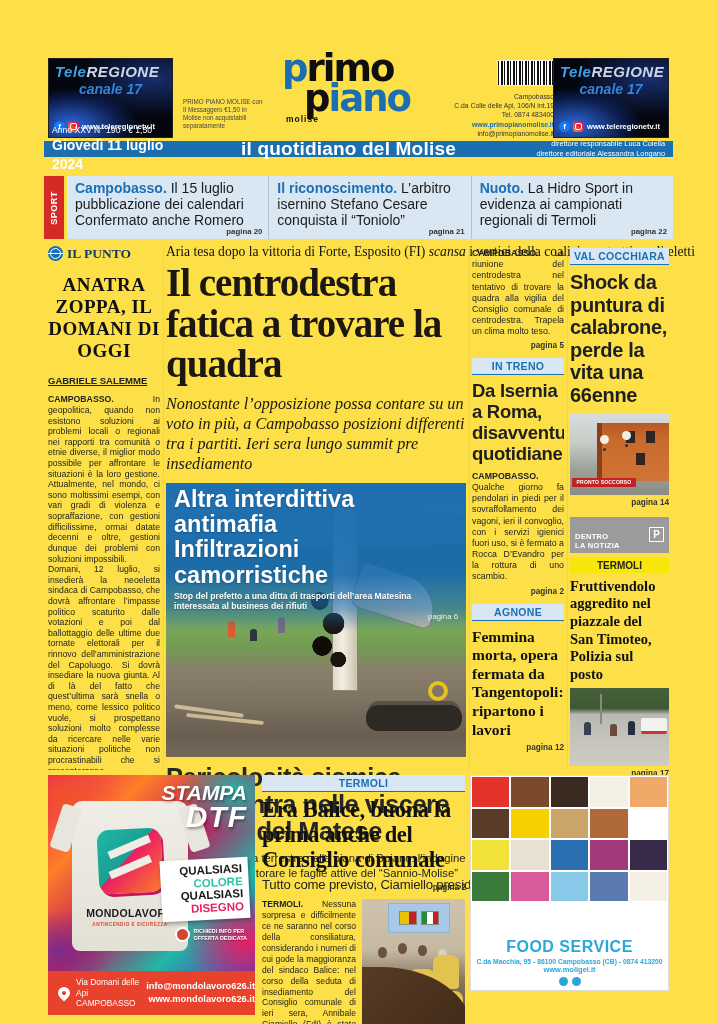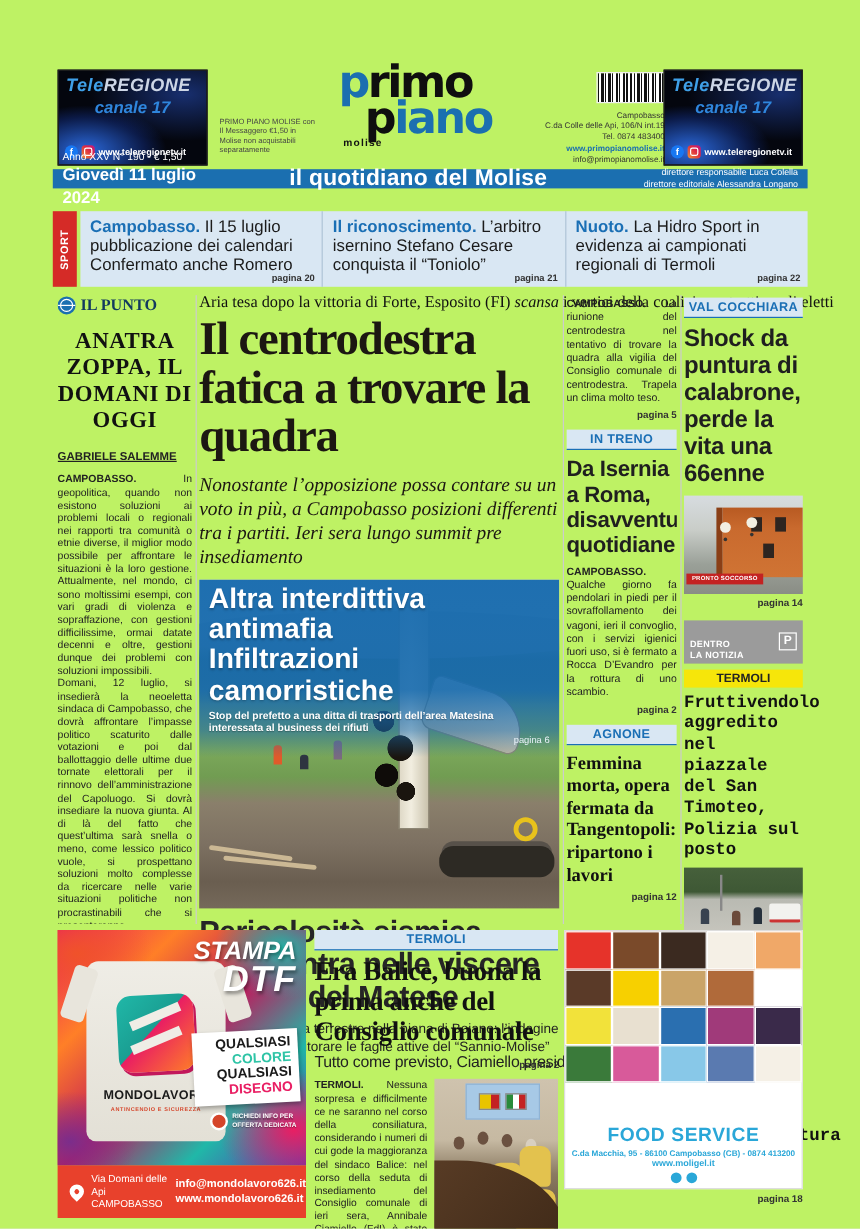--- a/index.html
+++ b/index.html
@@ -1,18 +1,18 @@
 <!DOCTYPE html>
 <html><head>
 <meta charset="utf-8">
 <style>
   * { margin:0; padding:0; box-sizing:border-box; }
   html,body { background:#e8e8e8; }
   body { font-family:"Liberation Sans", sans-serif; }
-  #page { position:relative; width:717px; height:1024px; background:#bef264; margin:0 auto; overflow:hidden; }
+  #page { position:relative; width:717px; height:1024px; background:#fde047; margin:0 auto; overflow:hidden; }
   .serif { font-family:"Liberation Serif", serif; }
 
   
   .tele-ad { position:absolute; border:1px solid #222; background:
       radial-gradient(ellipse 90px 50px at 18% 85%, rgba(45,110,230,.95), rgba(20,50,140,.45) 55%, transparent 75%),
       radial-gradient(ellipse 120px 60px at 85% 25%, rgba(40,80,190,.55), transparent 65%),
       #04060e; color:#fff; overflow:hidden; }
   .tele-brand { padding:4px 6px 0; font-weight:bold; font-style:italic; font-size:15px; letter-spacing:.5px; white-space:nowrap; }
   .tele-brand .ta { color:#3fa0e8; }
   .tele-brand .tb { color:#cdd6e6; }
@@ -58,21 +58,21 @@
   
   .sec-head { background:#d9e7f3; border-bottom:1px solid #1a6fb5; color:#1a6fb5; font-weight:bold; font-size:10.5px; text-align:center; padding:2px 0; letter-spacing:.3px; }
   .yellow-head { background:#f6e60a; font-weight:bold; font-size:10px; text-align:center; padding:2px 0; color:#222; }
   .yellow-head.red { color:#d52b27; }
   .pg { font-size:8.2px; font-weight:bold; color:#333; text-align:right; }
 
   
   .vrule { position:absolute; top:246px; height:524px; width:1px; background:#ccc; }
 
   .punto { position:absolute; left:48px; top:246px; width:112px; height:524px; overflow:hidden; }
-  .punto-brand { display:flex; align-items:flex-end; gap:4px; font-family:"Liberation Serif",serif; font-weight:bold; font-size:13.5px; color:#123a5e; }
+  .punto-brand { display:flex; align-items:flex-start; gap:4px; font-family:"Liberation Serif",serif; font-weight:bold; font-size:13.5px; color:#123a5e; }
   .punto-title { font-family:"Liberation Serif",serif; font-weight:bold; font-size:19px; line-height:1.15; text-align:center; color:#111; margin:12px 0 14px; letter-spacing:.5px; }
   .punto-author { font-size:9.5px; font-weight:bold; color:#222; text-decoration:underline; margin-bottom:8px; }
   .punto p { font-size:8.7px; line-height:1.22; text-align:justify; color:#222; }
   .punto .lead { font-weight:bold; }
 
   .center { position:absolute; left:166px; top:244px; width:300px; height:526px; }
   .kicker { font-family:"Liberation Serif",serif; font-size:13.6px; color:#111; white-space:nowrap; }
   .kicker i { font-style:italic; }
   .headline { font-family:"Liberation Serif",serif; font-weight:bold; font-size:39px; line-height:1.04; letter-spacing:-1px; color:#1c1712; margin-top:3px; }
   .deck { font-family:"Liberation Serif",serif; font-style:italic; font-size:16.2px; line-height:1.25; color:#1c1712; margin-top:9px; }
@@ -101,21 +101,21 @@
 
   .midcol { position:absolute; left:472px; top:248px; width:92px; height:522px; overflow:hidden; }
   .midcol .body, .story-body { font-size:8.8px; line-height:1.27; text-align:justify; color:#222; }
   .body .lead { font-weight:bold; }
   .mid-h-sans { font-weight:bold; font-size:18.5px; line-height:1.13; color:#1f1f1f; letter-spacing:-.3px; margin:6px 0; }
   .mid-h-serif { font-family:"Liberation Serif",serif; font-weight:bold; font-size:15.5px; line-height:1.2; color:#111; margin:7px 0 2px; }
   .midcol .pg { margin:4px 0 8px; }
 
   .rail { position:absolute; left:570px; top:248px; width:99px; height:522px; }
   .rail-h-sans { font-weight:bold; font-size:20px; line-height:1.13; color:#1f1f1f; letter-spacing:-.3px; margin:6px 0; }
-  .rail-h-serif { font-family:Liberation Mono, monospace; font-weight:bold; font-size:14.5px; line-height:1.22; color:#111; margin:5px 0 3px; }
+  .rail-h-serif { font-family:Liberation Serif, serif; font-weight:bold; font-size:14.5px; line-height:1.22; color:#111; margin:5px 0 3px; }
   .gray-band { background:#9b9b9b; color:#fff; display:flex; align-items:center; padding:3px 5px; margin-top:10px; }
   .gray-band .gb-txt { flex:1; font-size:7.5px; font-weight:bold; line-height:1.2; letter-spacing:.3px;margin-top:12px; }
   .plogo { width:15px; height:15px; border:1.5px solid #fff; display:flex; align-items:center; justify-content:center; font-weight:bold; font-size:10px; color:#fff; }
   .photo-box { position:relative; overflow:hidden; margin-top:4px; }
 
   .ph-hospital { height:82px; background:linear-gradient(180deg,#d7dce0 0%,#c9cdc8 35%,#9aa098 70%,#8a8d85 100%); }
   .hosp-b { position:absolute; right:0; top:10px; width:72px; height:58px; background:linear-gradient(180deg,#b85a22 0%,#c96a2e 30%,#d07434 100%); border-left:5px solid #8a3f16; }
   .hosp-w { position:absolute; background:#2e2520; width:9px; height:12px; }
   .lamp { position:absolute; width:9px; height:9px; background:#f2efe2; border-radius:50%; box-shadow:0 10px 0 -3px #333; }
   .hosp-sign { position:absolute; left:2px; bottom:8px; width:64px; height:9px; background:#c32222; color:#fff; font-size:5px; font-weight:bold; text-align:center; line-height:9px; letter-spacing:.2px; }
@@ -149,21 +149,21 @@
   .stampa .s2 { font-size:30px; letter-spacing:1px; }
   .qbox { position:absolute; right:6px; top:84px; width:88px; background:#fff; padding:5px 6px; transform:rotate(-3deg); text-align:right; font-weight:bold; font-size:11.5px; line-height:1.1; box-shadow:1px 2px 4px rgba(0,0,0,.35); }
   .qbox .c1 { color:#1a1a1a; } .qbox .c2 { color:#2ec4a6; } .qbox .c3 { color:#e91e63; }
   .rinfo { position:absolute; right:8px; top:152px; display:flex; align-items:center; gap:4px; }
   .rinfo-ic { width:15px; height:15px; border-radius:50%; background:#d5452a; border:2px solid #fff; }
   .rinfo-tx { color:#fff; font-weight:bold; font-size:5.4px; line-height:1.25; text-align:left; text-shadow:0 1px 1px rgba(0,0,0,.4); }
   .ad1-foot { height:44px; background:#e8412c; color:#fff; display:flex; align-items:center; }
   .pin { width:12px; height:12px; background:#fff; border-radius:50% 50% 50% 0; transform:rotate(-45deg); margin:0 6px 0 10px; position:relative; flex:0 0 auto; }
   .pin::before { content:""; position:absolute; left:4px; top:4px; width:4px; height:4px; background:#e8412c; border-radius:50%; }
   .ad1-addr { font-size:8.4px; line-height:1.25; width:78px; }
-  .ad1-mail { flex:1; text-align:left; font-weight:bold; font-size:9.3px; line-height:1.35; }
+  .ad1-mail { flex:1; text-align:right; font-weight:bold; font-size:9.3px; line-height:1.35; }
 
   .story { position:absolute; left:262px; top:775px; width:203px; height:240px; }
   .story-h { font-family:"Liberation Serif",serif; font-weight:bold; font-size:22.5px; line-height:1.1; color:#111; letter-spacing:-.3px; margin-top:6px; }
   .story-d { font-size:13.2px; color:#222; margin-top:5px; letter-spacing:-.2px; white-space:nowrap; }
   .story-flex { display:flex; gap:6px; margin-top:7px; }
   .story-body { width:94px; flex:0 0 auto; font-size:8.6px; }
   .ph-council { position:relative; flex:1; height:128px; overflow:hidden; background:linear-gradient(180deg,#cfc3ae 0%,#c6b9a2 40%,#8a7a62 62%,#5d4a35 100%); }
   .cc-panel { position:absolute; left:26px; top:4px; width:62px; height:30px; background:#a7c9e6; border:1px solid #8fb3d4; display:flex; gap:4px; align-items:center; justify-content:center; }
   .cc-f1 { width:18px; height:14px; background:linear-gradient(90deg,#e8c400 55%,#c32222 55%); border:1px solid #888; }
   .cc-f2 { width:18px; height:14px; background:linear-gradient(90deg,#2a8a3a 33%,#fff 33% 66%,#c32222 66%); border:1px solid #888; }

